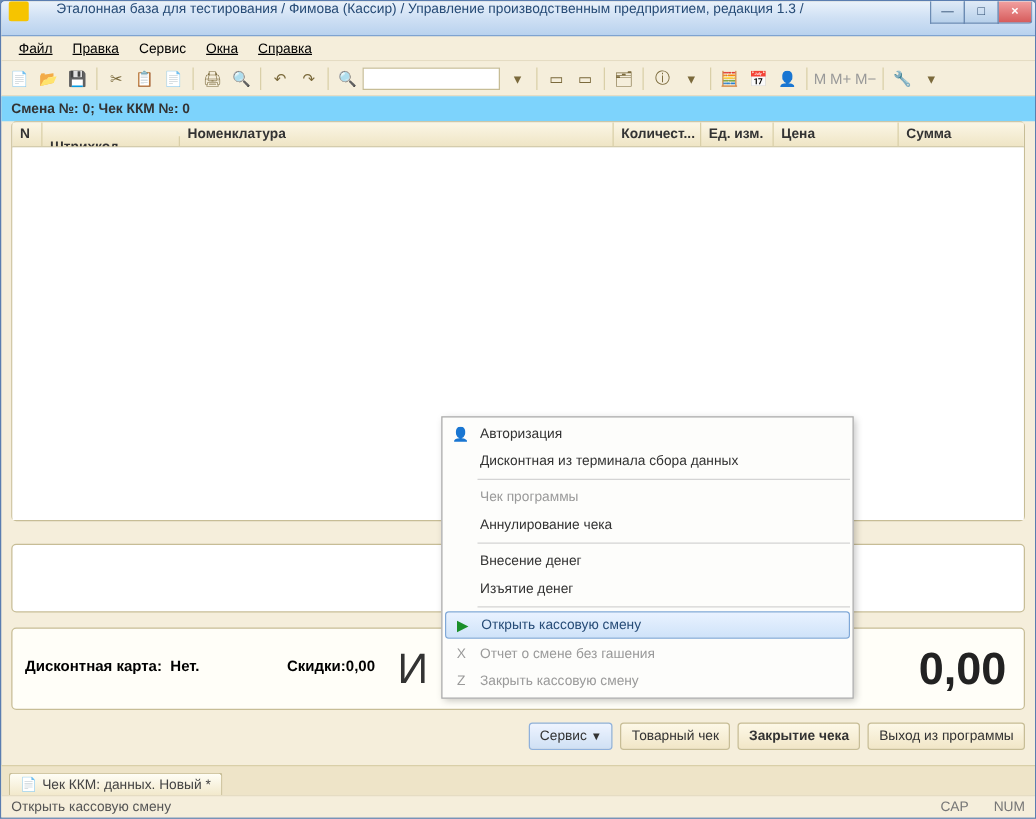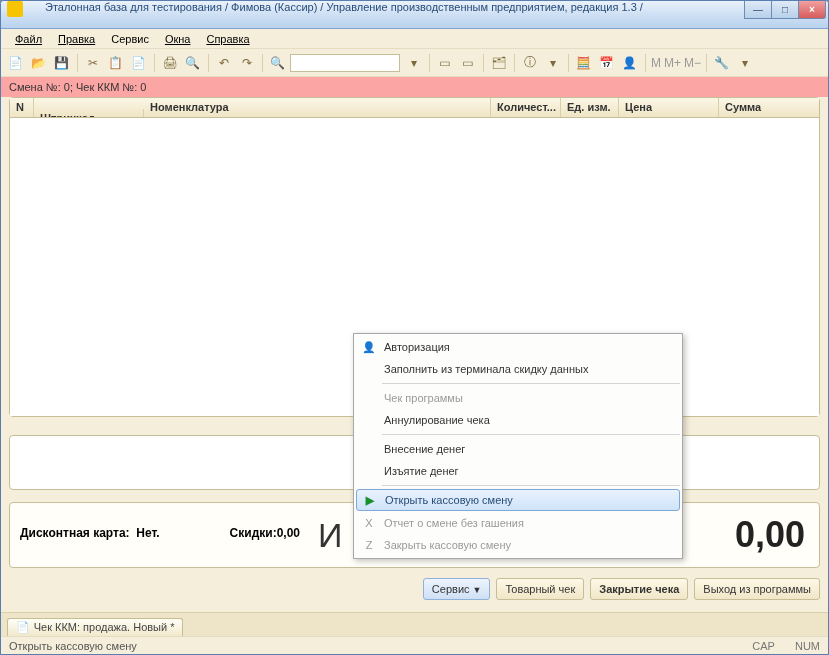--- a/index.html
+++ b/index.html
@@ -84,23 +84,23 @@
   }
   .tb-sep { height: 18px; border-left:1px solid #d9cfa8; margin:0 3px; }
   .tb-input {
     width: 110px; height:18px; border:1px solid #c7bd96;
     background:#fff; margin-right:2px;
   }
 
   
   .infobar {
     padding: 4px 8px;
-    font-weight: normal;
+    font-weight: bold;
     color: #333;
-    background: #fca5a5;
+    background: #7dd3fc;
   }
 
   
   .grid-wrap {
     margin: 0 8px;
     border: 1px solid #c7bd96;
     border-radius: 4px;
     background: #fff;
     height: 320px;
     display:flex; flex-direction:column;
@@ -362,21 +362,21 @@
     <div class="bp-right">0,00</div>
   </div>
 
   <div class="context-menu">
     <div class="mi">
       <div class="mi-icon">👤</div>
       <div class="mi-label">Авторизация</div>
     </div>
     <div class="mi">
       <div class="mi-icon"></div>
-      <div class="mi-label">Заполнить из терминала скидку данных</div>
+      <div class="mi-label">Дисконтная из терминала сбора данных</div>
     </div>
     <div class="mi-sep"></div>
     <div class="mi disabled">
       <div class="mi-icon"></div>
       <div class="mi-label">Чек программы</div>
     </div>
     <div class="mi">
       <div class="mi-icon"></div>
       <div class="mi-label">Аннулирование чека</div>
     </div>
@@ -408,21 +408,21 @@
 
   <div class="btnbar">
     <div class="bbtn" style="background:linear-gradient(#eef4ff,#cfe0f4); border-color:#8fb1dc;"><span>Сервис</span><span class="dd">▼</span></div>
     <div class="bbtn">Товарный чек</div>
     <div class="bbtn bold">Закрытие чека</div>
     <div class="bbtn">Выход из программы</div>
   </div>
 
   <div class="tabstrip">
     <div class="tab">
-      <span style="margin-right:4px;">📄</span><span>Чек ККМ: продажа. Новый *</span>
+      <span style="margin-right:4px;">📄</span><span>Чек ККМ: данных. Новый *</span>
     </div>
   </div>
 
   <div class="statusbar">
     <div>Открыть кассовую смену</div>
     <div class="status-right">
       <span>CAP</span>
       <span>NUM</span>
     </div>
   </div>

